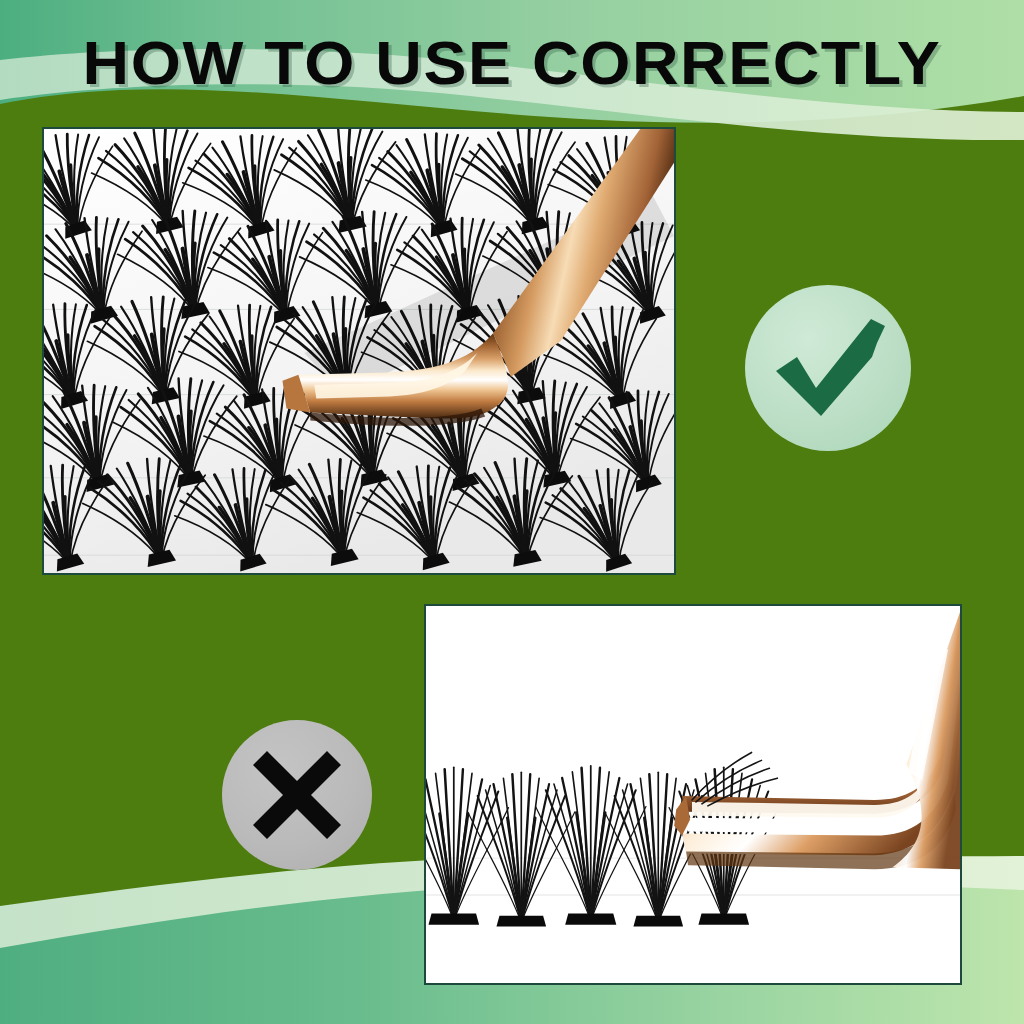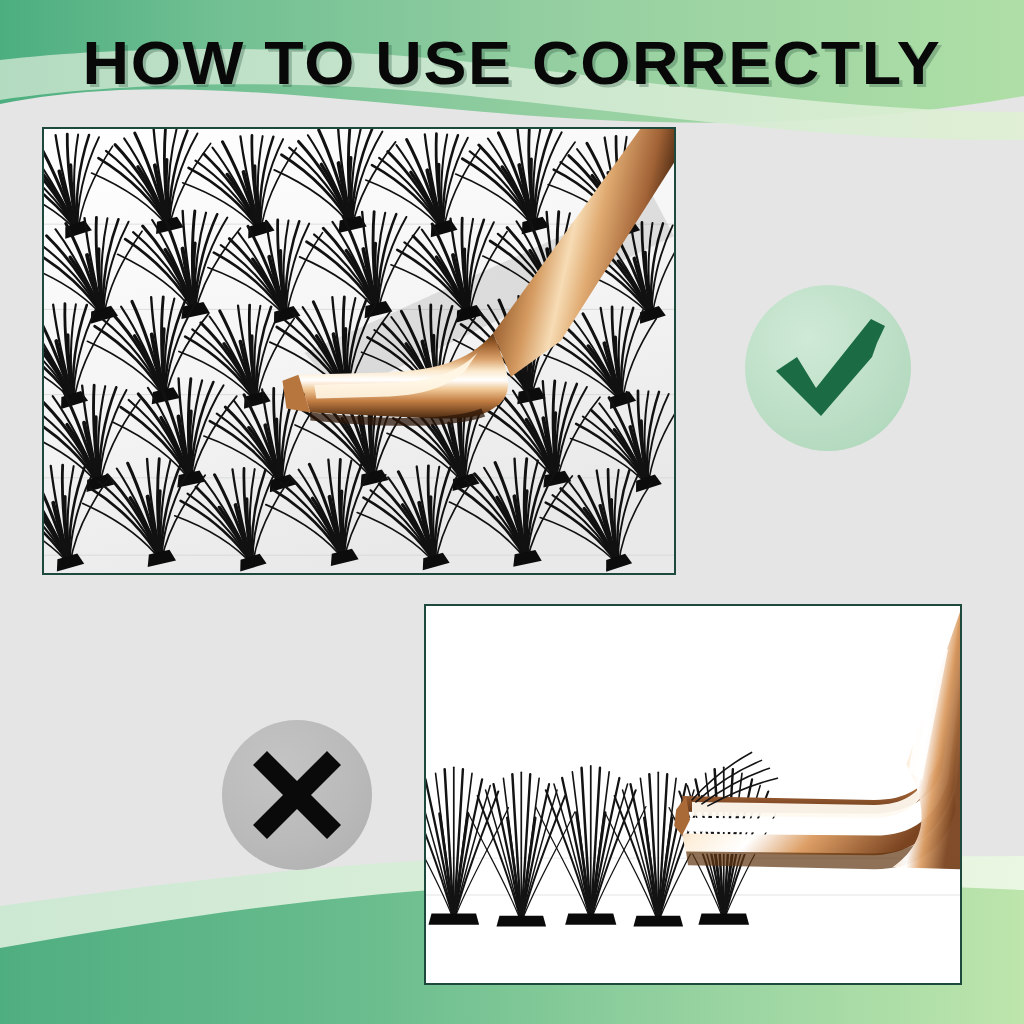--- a/index.html
+++ b/index.html
@@ -3,21 +3,21 @@
 <meta charset="utf-8">
 <title>How To Use Correctly</title>
 <style>
   * { margin:0; padding:0; box-sizing:border-box; }
   html,body { width:1024px; height:1024px; overflow:hidden; }
   body {
     font-family:"Liberation Sans", sans-serif;
     background:#ffffff;
     position:relative;
   }
-  #stage { position:absolute; inset:0; width:1024px; height:1024px; background:#e5e5e5; overflow:hidden; }
+  #stage { position:absolute; inset:0; width:1024px; height:1024px; background:#4d7c0f; overflow:hidden; }
 
   
   .wave-layer { position:absolute; left:0; top:0; width:1024px; height:1024px; pointer-events:none; }
 
   
   #page-title {
     position:absolute;
     left:0; top:30px;
     width:1024px;
     text-align:center;

